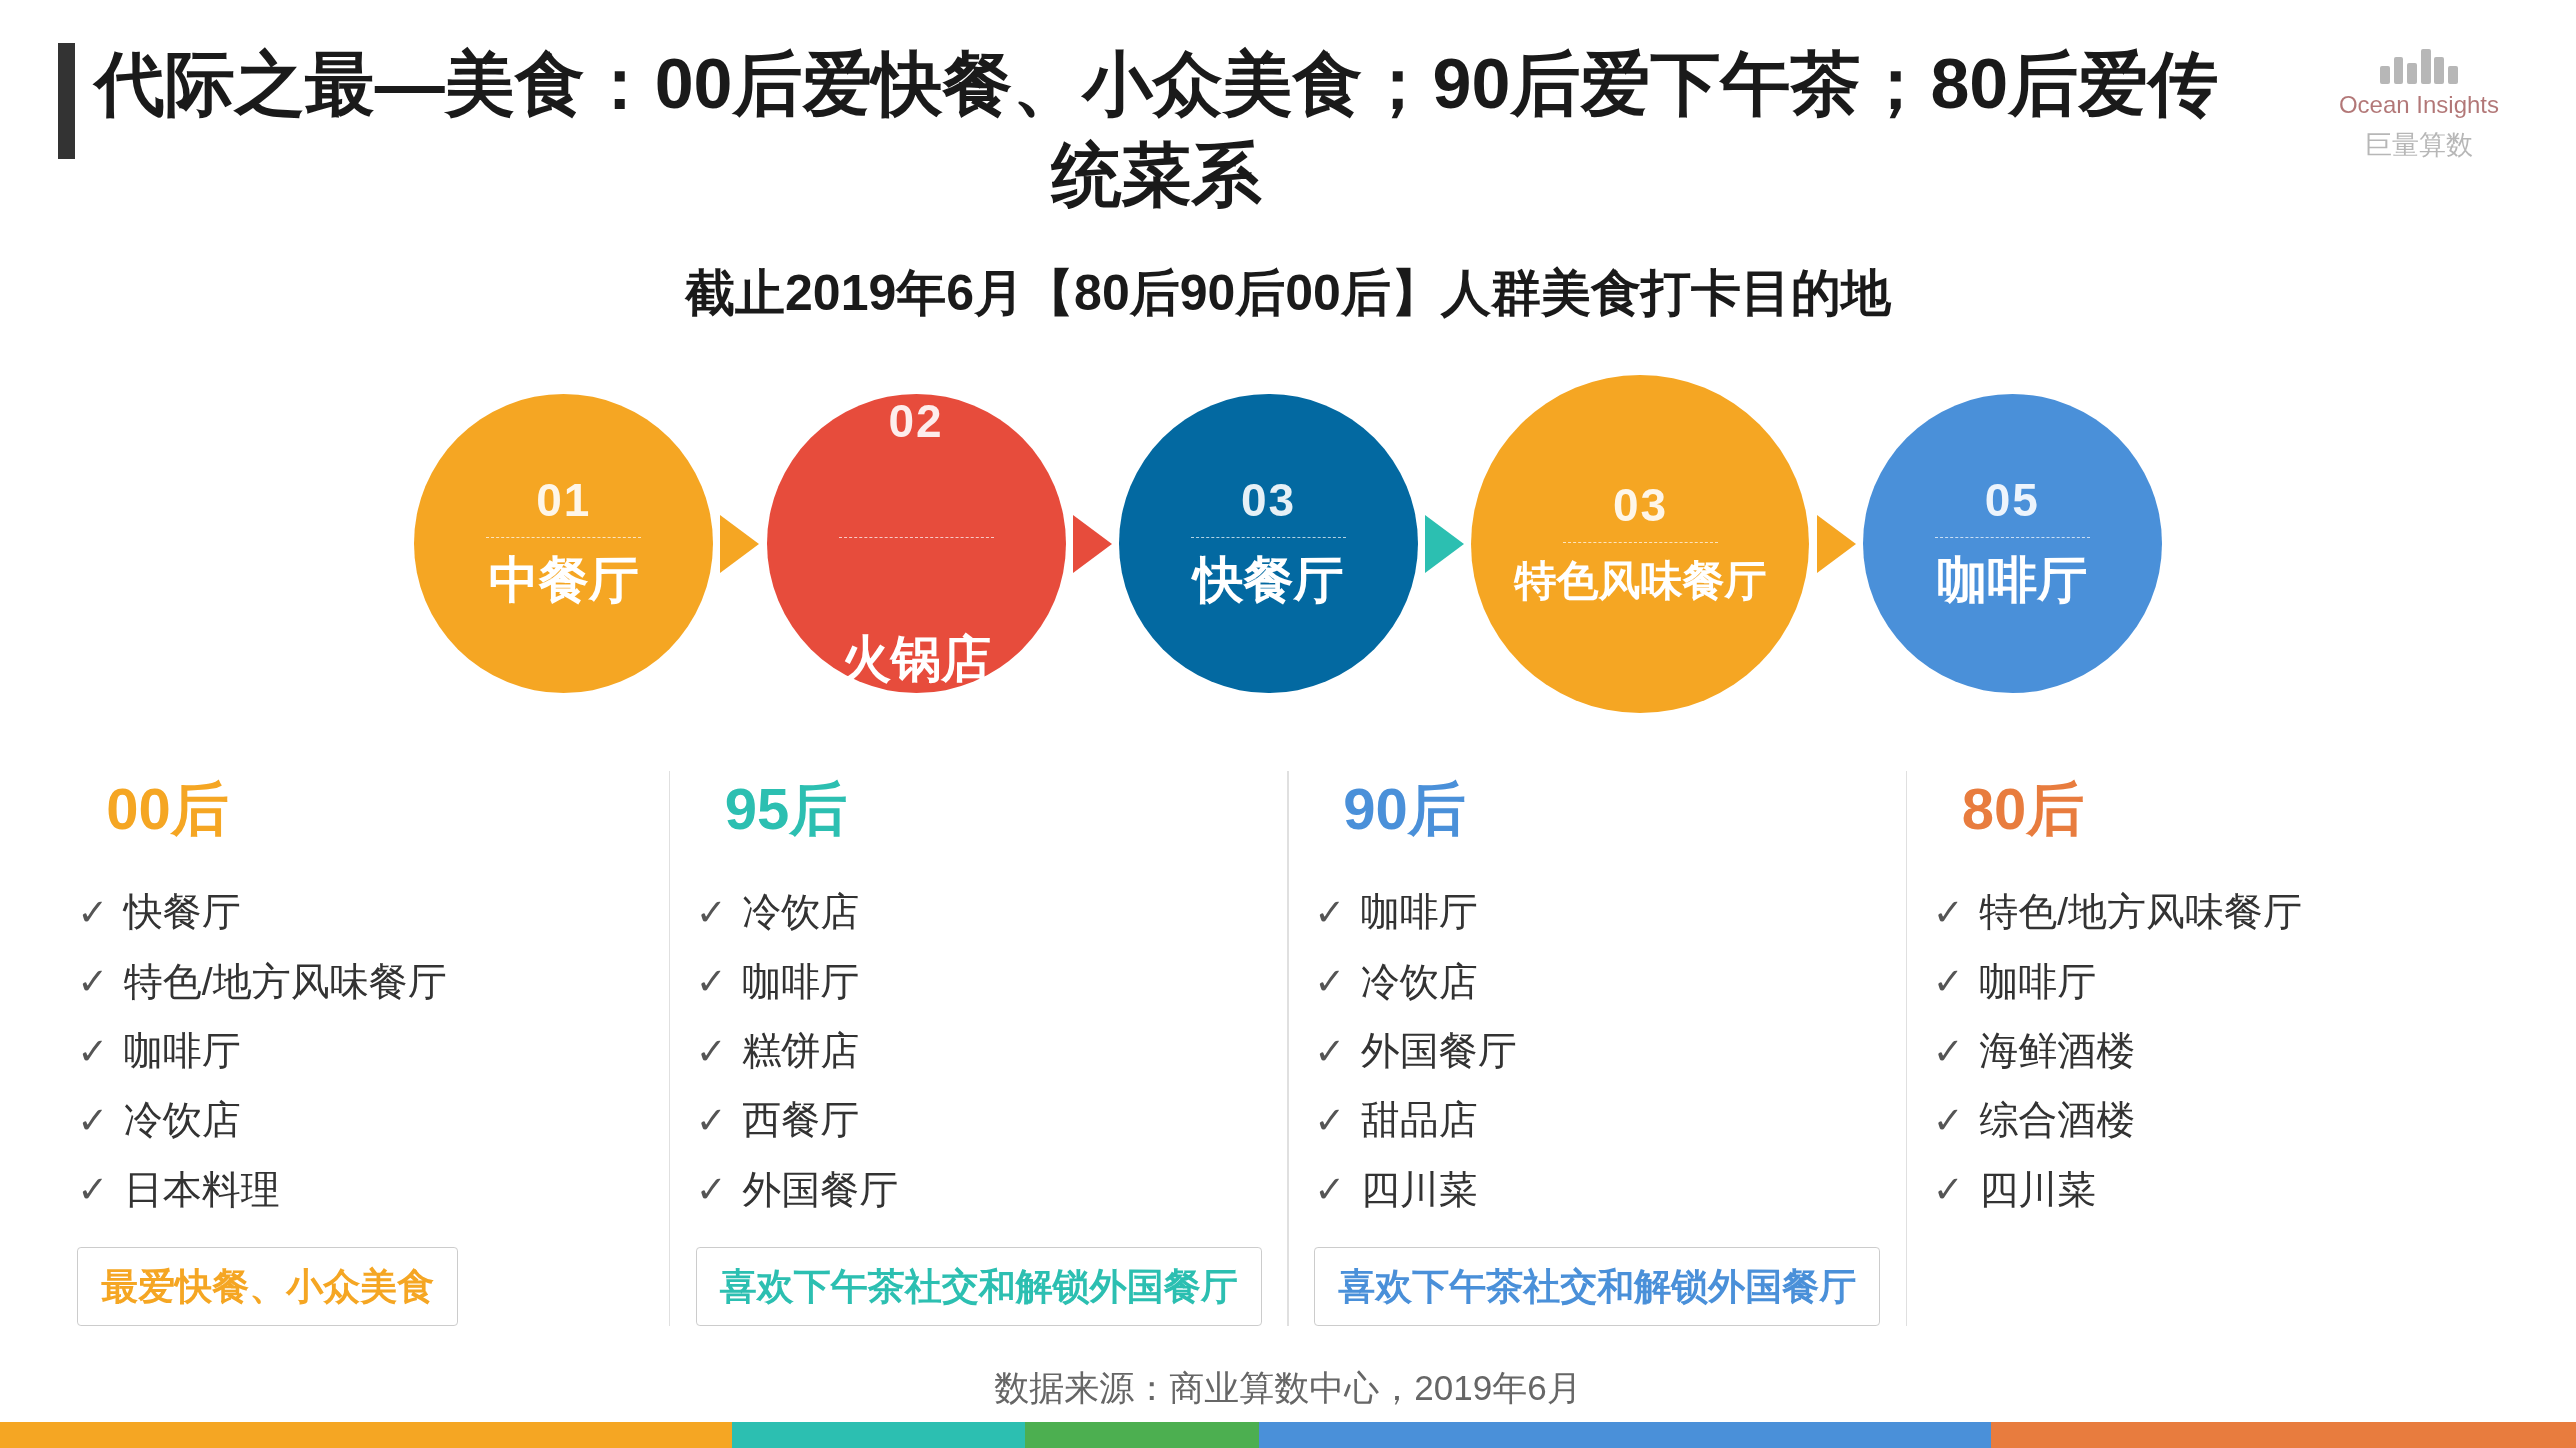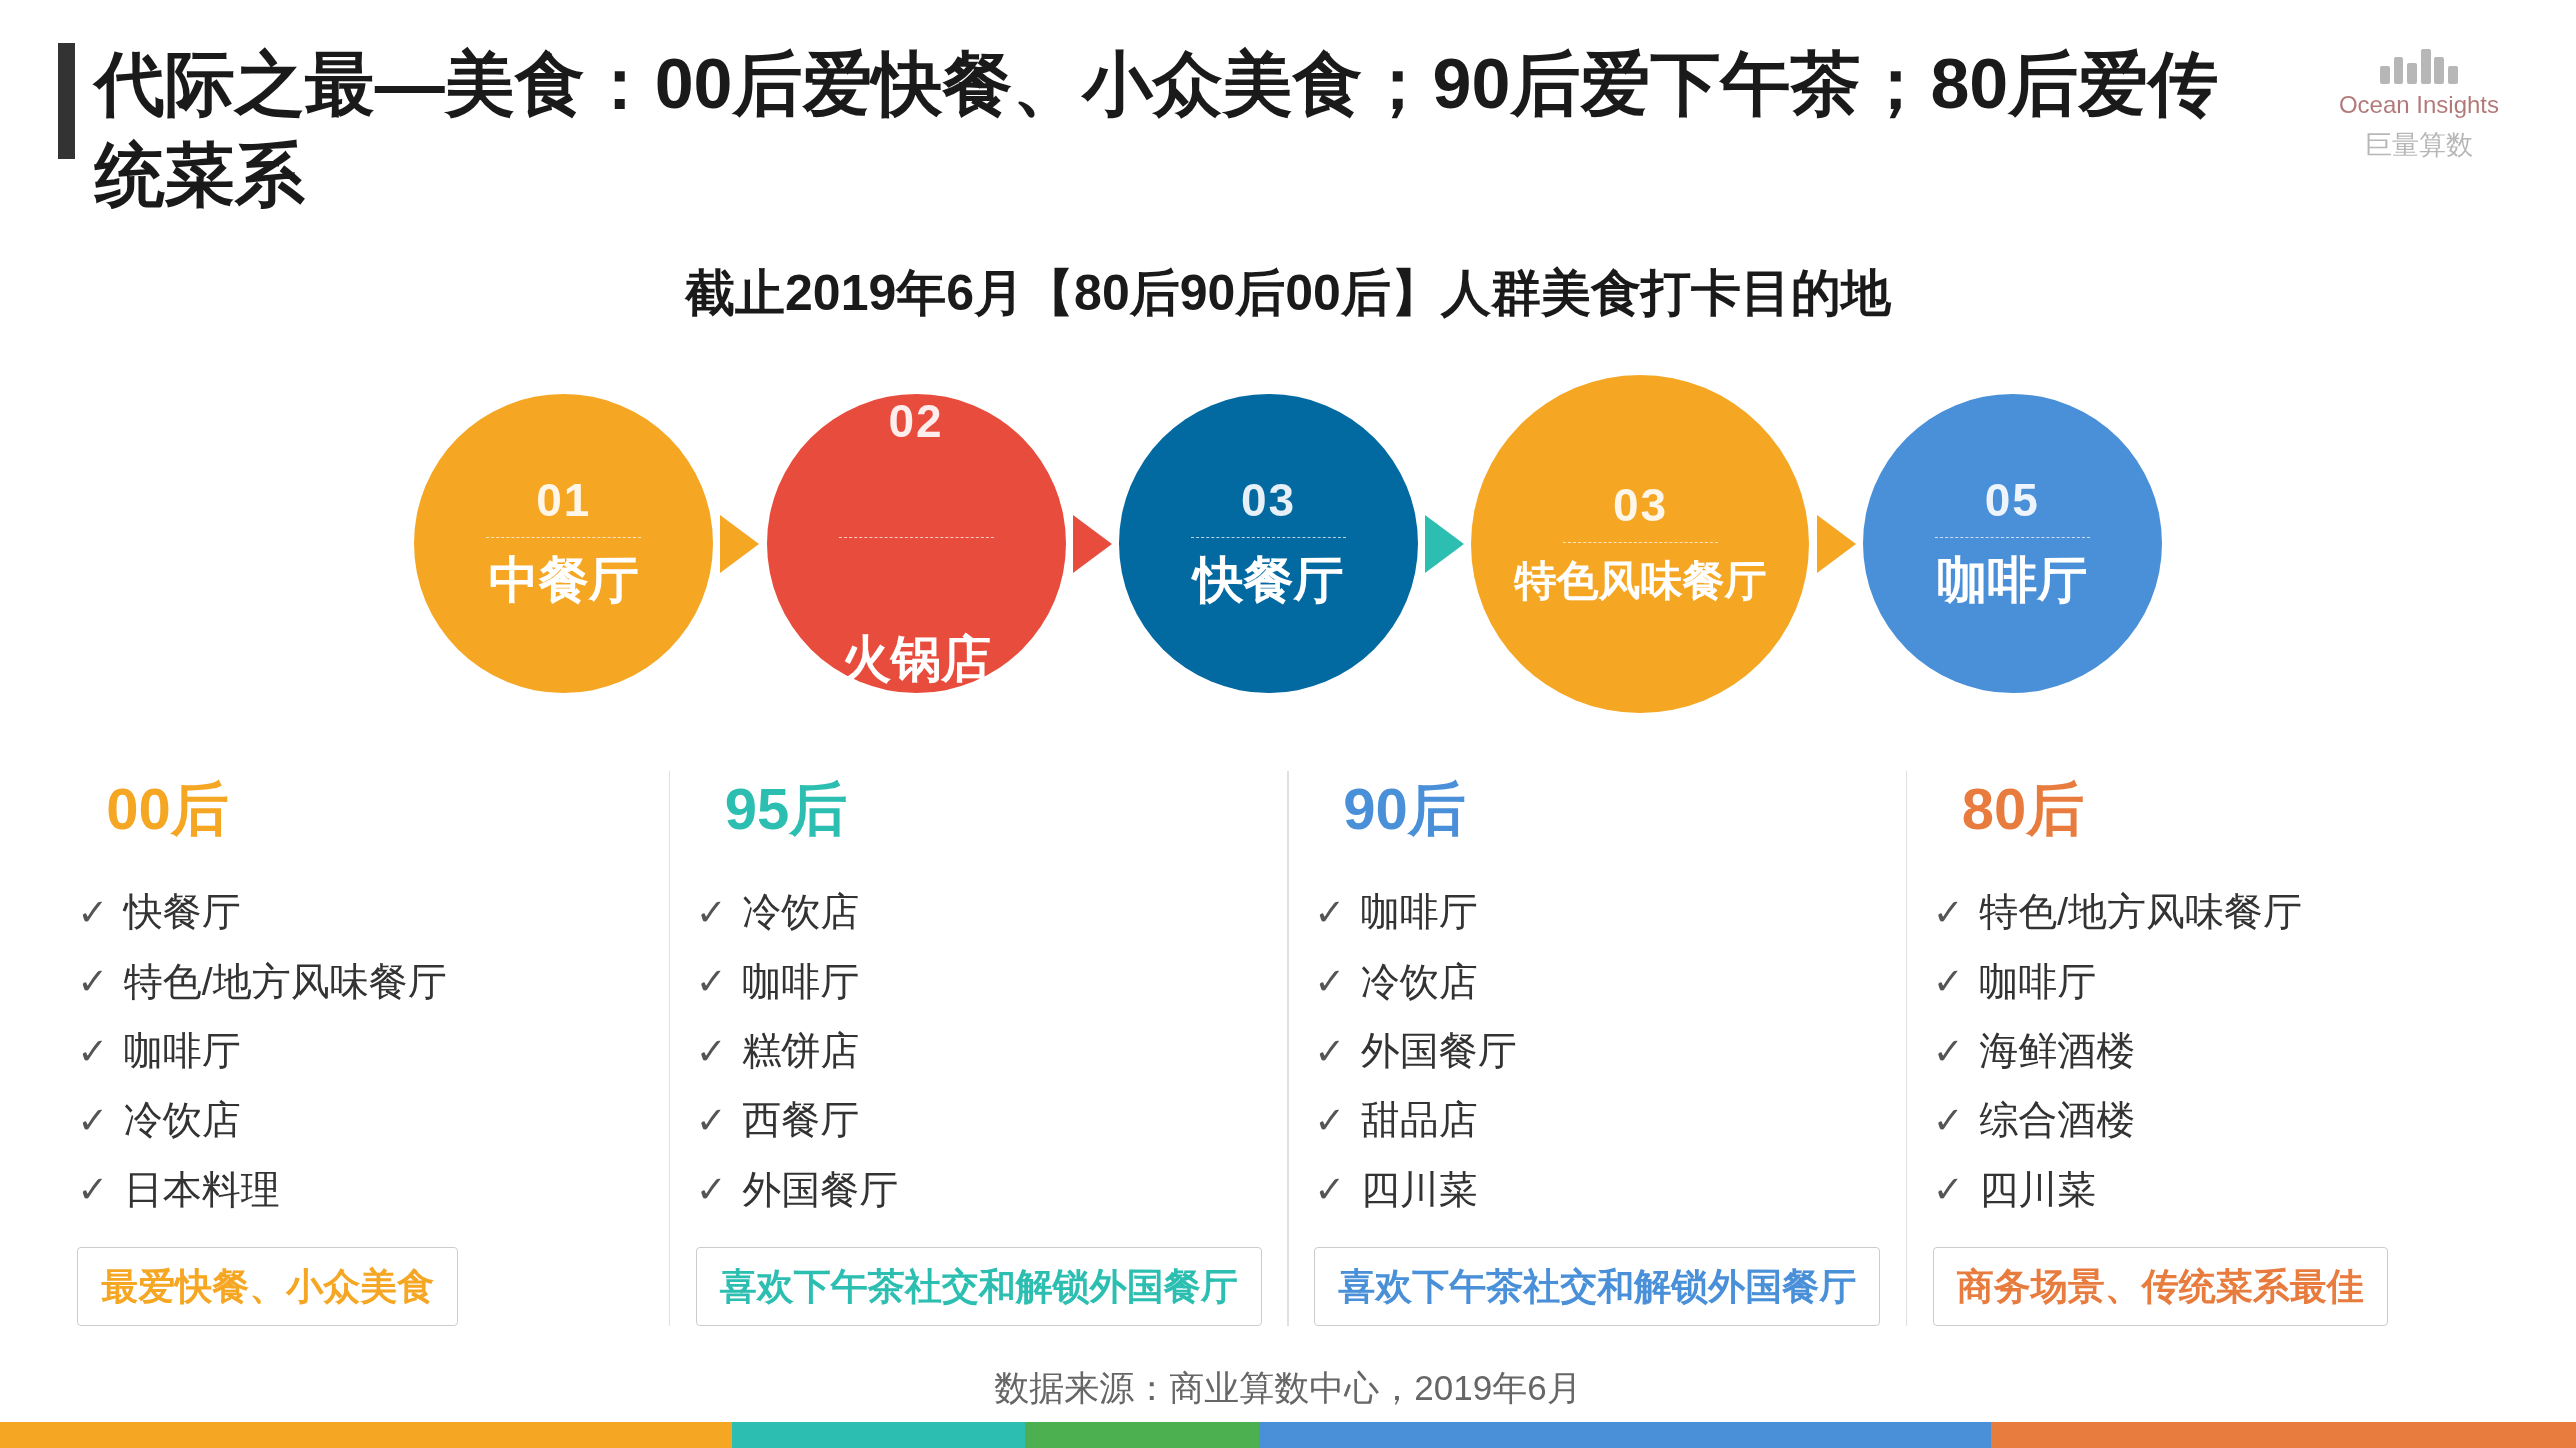--- a/index.html
+++ b/index.html
@@ -16,20 +16,21 @@
     .header {
       display: flex;
       align-items: flex-start;
       padding: 39px 77px 19.3px 58px;
     }
     .title-bar {
       display: flex;
       align-items: flex-start;
       gap: 19.3px;
       flex: 1;
+      text-align: center;
     }
     .title-accent {
       width: 17.4px;
       min-height: 116px;
       background: #333;
       flex-shrink: 0;
       margin-top: 3.9px;
     }
     .main-title {
       font-size: 70px;
@@ -413,23 +414,20 @@
         </li>
       <li>
           <span class="checkmark">✓</span>
           <span>综合酒楼</span>
         </li>
       <li>
           <span class="checkmark">✓</span>
           <span>四川菜</span>
         </li>
     </ul>
-    <div class="summary-box">
-      <span class="summary-text st-dark">商务场景、传统菜系最佳</span>
-    </div>
   </div>
 </div>
 
 <div class="data-source">数据来源：商业算数中心，2019年6月</div>
 
 <div class="color-bar">
   <div class="cb1"></div>
   <div class="cb2"></div>
   <div class="cb3"></div>
   <div class="cb4"></div>

